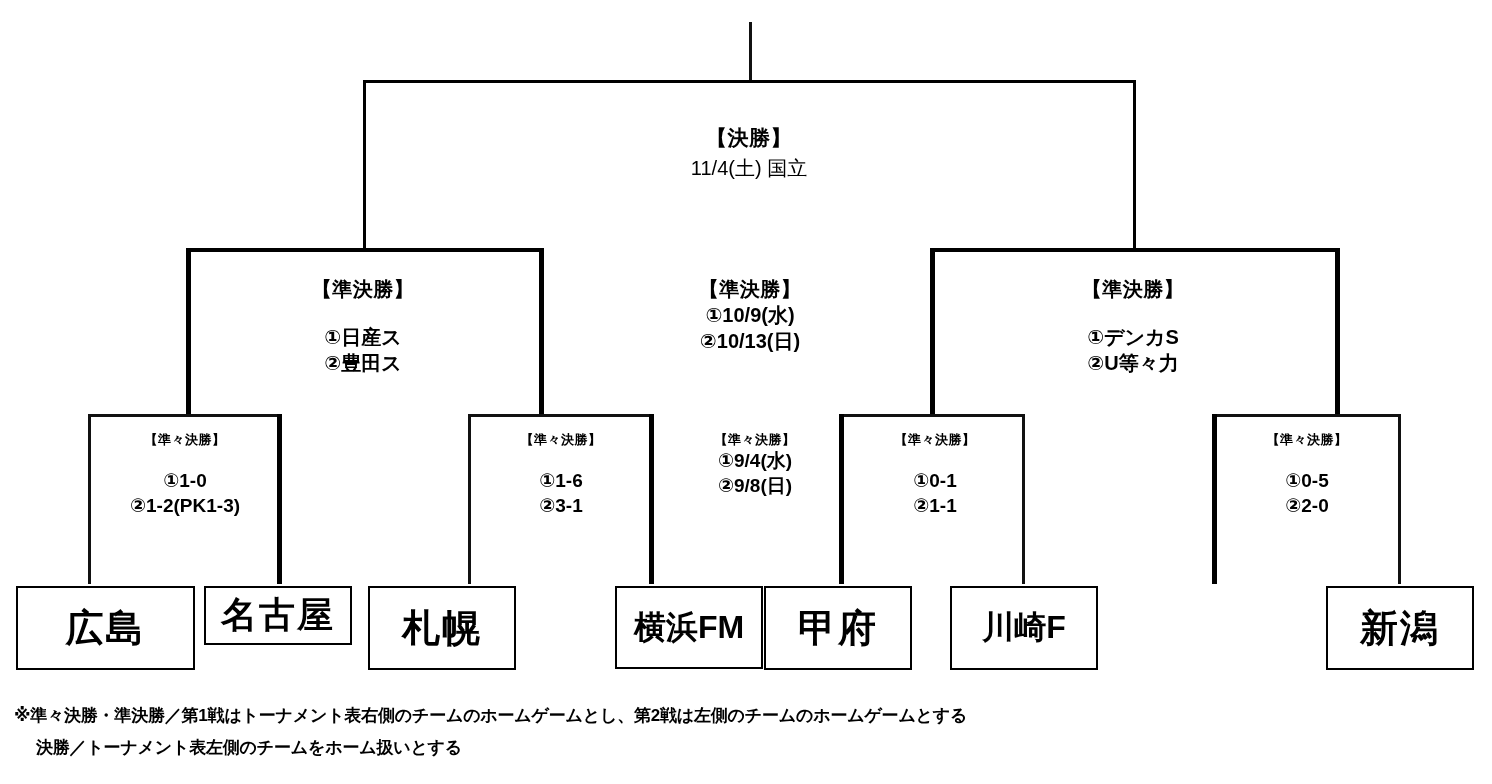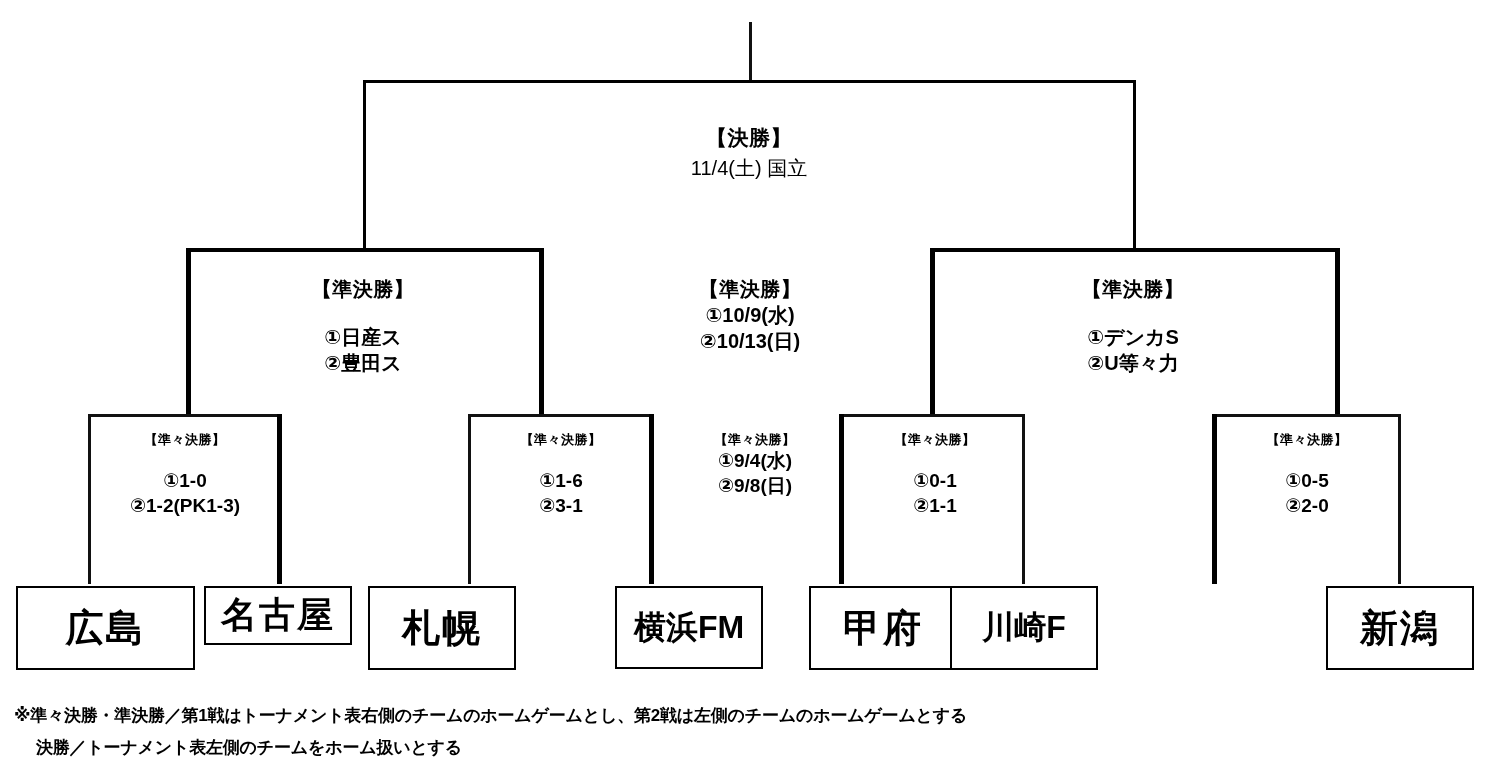--- a/index.html
+++ b/index.html
@@ -191,21 +191,21 @@
   </div>
 
   <div class="team t-2" style="left:368px; top:586px; width:148px; height:84px;">
     <span>札幌</span>
   </div>
 
   <div class="team t-4" style="left:576px; top:586px; width:148px; height:83px;margin-left:39px;">
     <span>横浜FM</span>
   </div>
 
-  <div class="team t-2" style="left:764px; top:586px; width:148px; height:84px;margin-left:45px;">
+  <div class="team t-2" style="left:764px; top:586px; width:148px; height:84px;">
     <span>甲府</span>
   </div>
 
   <div class="team t-4" style="left:950px; top:586px; width:148px; height:84px;">
     <span>川崎F</span>
   </div>
 
 
   <div class="team t-2" style="left:1326px; top:586px; width:148px; height:84px;">
     <span>新潟</span>

